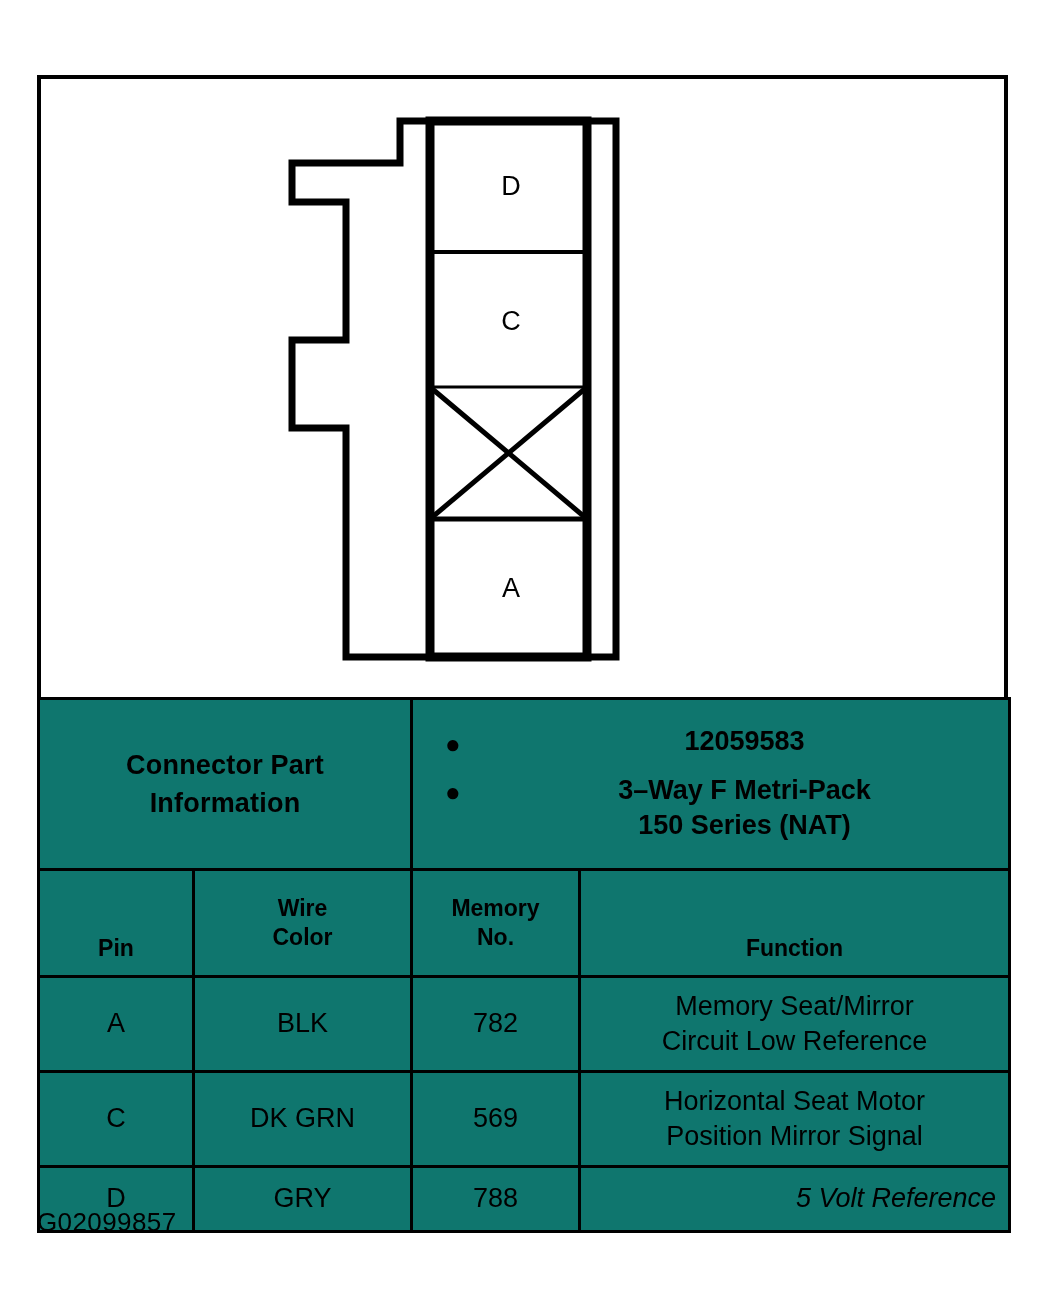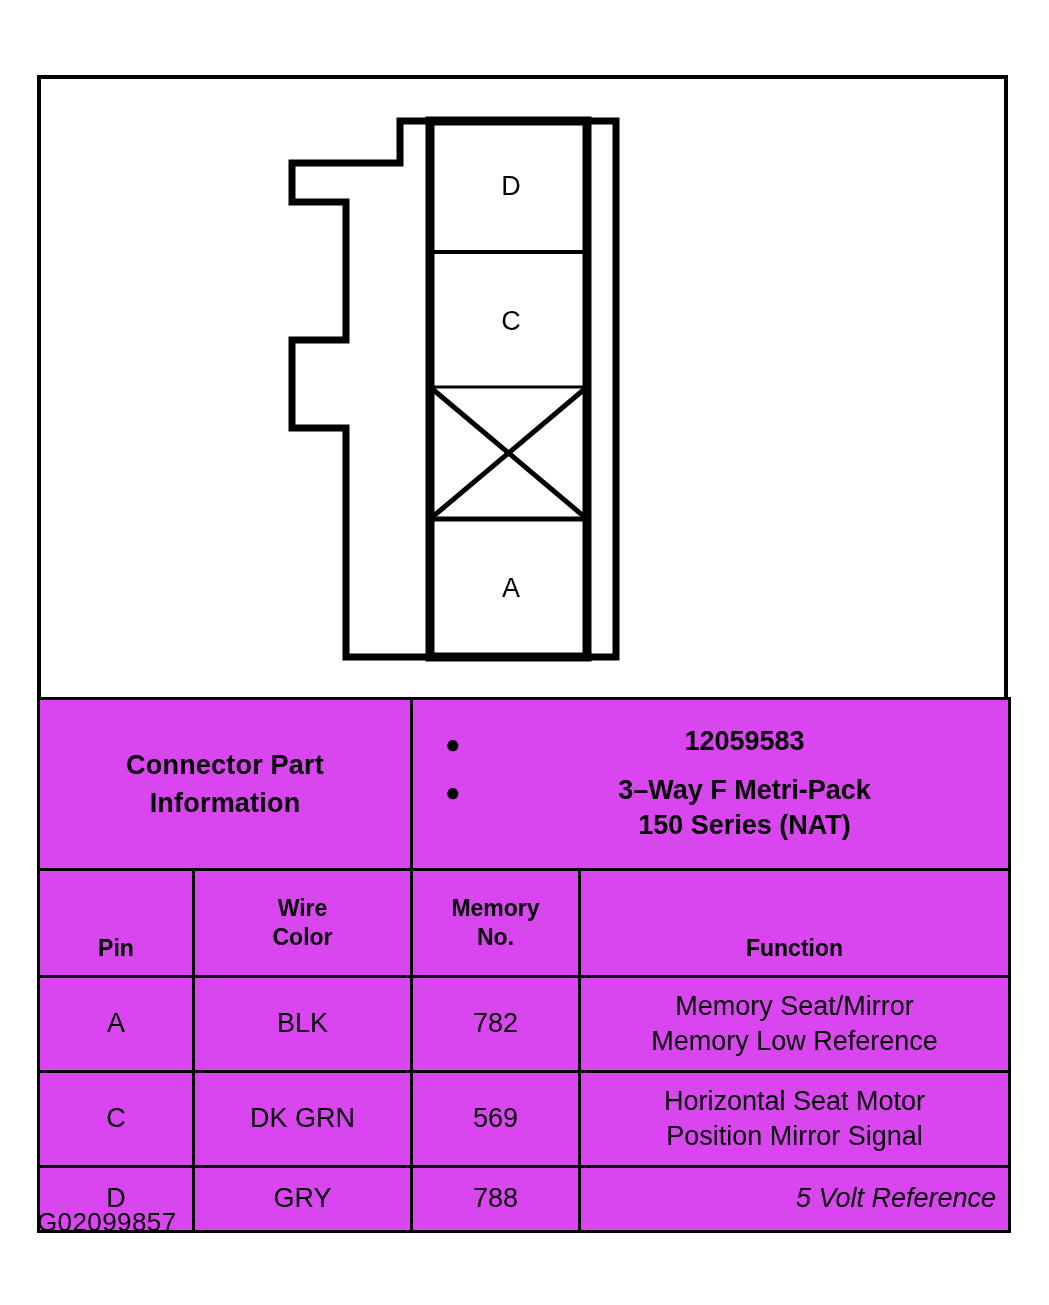--- a/index.html
+++ b/index.html
@@ -40,21 +40,21 @@
 
   
   .conn-table {
     position: absolute;
     left: -4px;
     top: 618px;
     width: 971px;
     box-sizing: border-box;
     border-collapse: collapse;
     table-layout: fixed;
-    background: #d946ef;
+    background: #0f766e;
   }
   .conn-table td {
     border: 3px solid #000;
     padding: 0;
     vertical-align: middle;
     text-align: center;
   }
 
   .col-pin     { width: 155px; }
   .col-color   { width: 218px; }
@@ -225,21 +225,21 @@
         </td>
         <td class="hdr-cell baseline-low">Function</td>
       </tr>
 
       <tr class="row-tall">
         <td class="data-cell">A</td>
         <td class="data-cell">BLK</td>
         <td class="data-cell">782</td>
         <td class="data-cell func-cell">
           <span>Memory Seat/Mirror</span><br>
-          <span>Memory Low Reference</span>
+          <span>Circuit Low Reference</span>
         </td>
       </tr>
 
       <tr class="row-tall">
         <td class="data-cell">C</td>
         <td class="data-cell">DK GRN</td>
         <td class="data-cell">569</td>
         <td class="data-cell func-cell">
           <span>Horizontal Seat Motor</span><br>
           <span>Position Mirror Signal</span>

